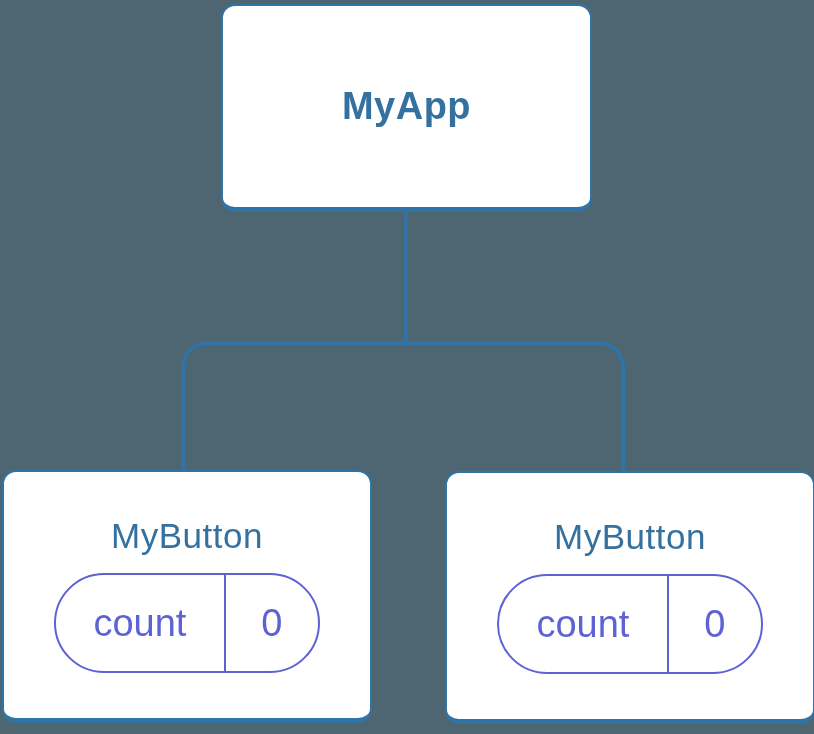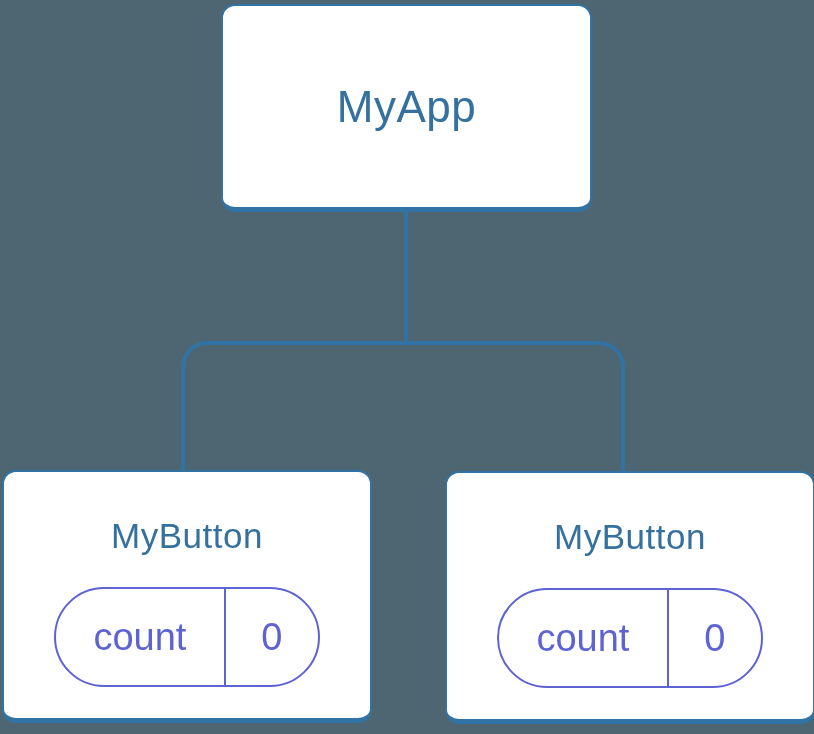--- a/index.html
+++ b/index.html
@@ -30,22 +30,22 @@
     left: 221px;
     top: 4px;
     width: 371px;
     height: 208px;
     display: flex;
     align-items: center;
     justify-content: center;
   }
 
   .node-root .node-label {
-    font-size: 44px;
-    font-weight: 400;
+    font-size: 38px;
+    font-weight: 700;
     color: var(--text-blue, #35719F);
     letter-spacing: 0.5px;
   }
 
   .node-child {
     width: 370px;
     height: 253px;
     display: flex;
     flex-direction: column;
     align-items: center;
@@ -79,21 +79,21 @@
     top: 341px;
     width: 444px;
     height: 131px;
     border: 4px solid var(--line-blue, #3173A4);
     border-bottom: none;
     border-radius: 26px 26px 0 0;
   }
 
   
   .state-pill {
-    margin-top: 27px;
+    margin-top: 13px;
     box-sizing: border-box;
     width: 266px;
     height: 100px;
     background: var(--node-bg, #fff);
     border: 2px solid var(--purple, #5E63D4);
     border-radius: 60px;
     display: flex;
     overflow: hidden;
   }
 

